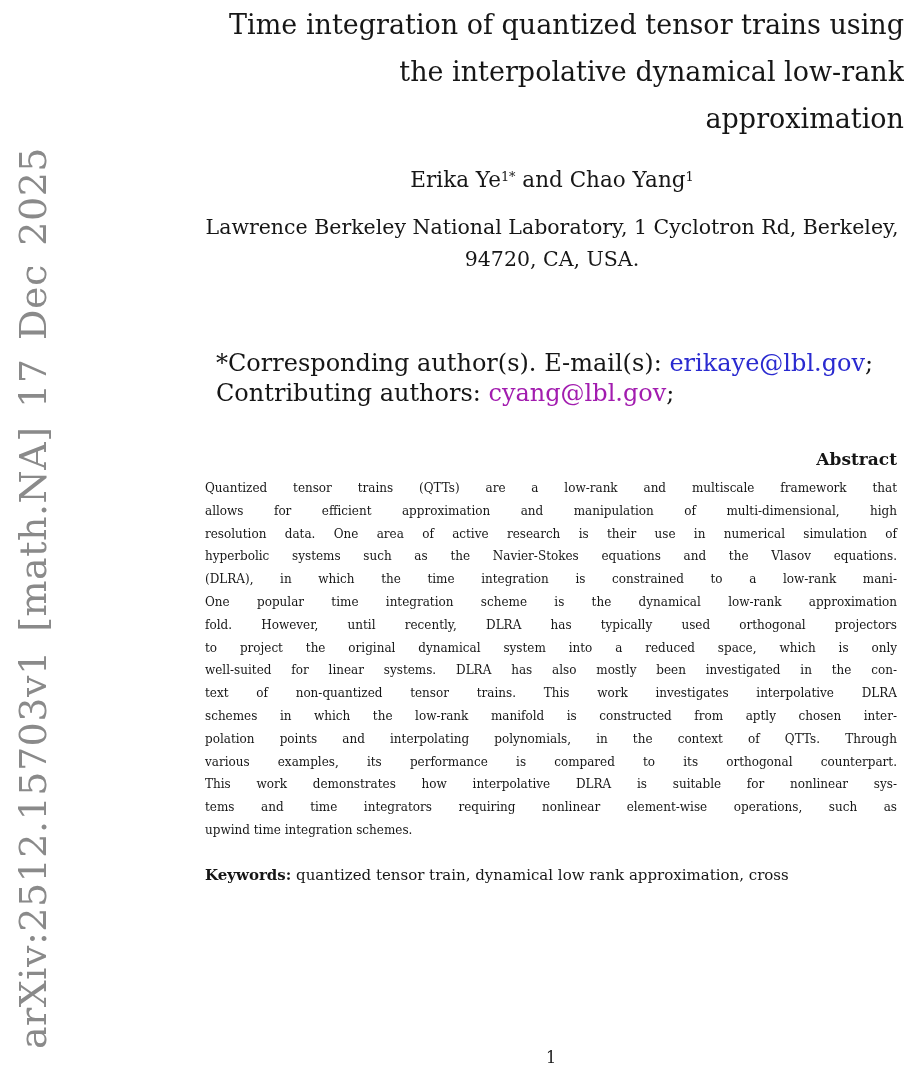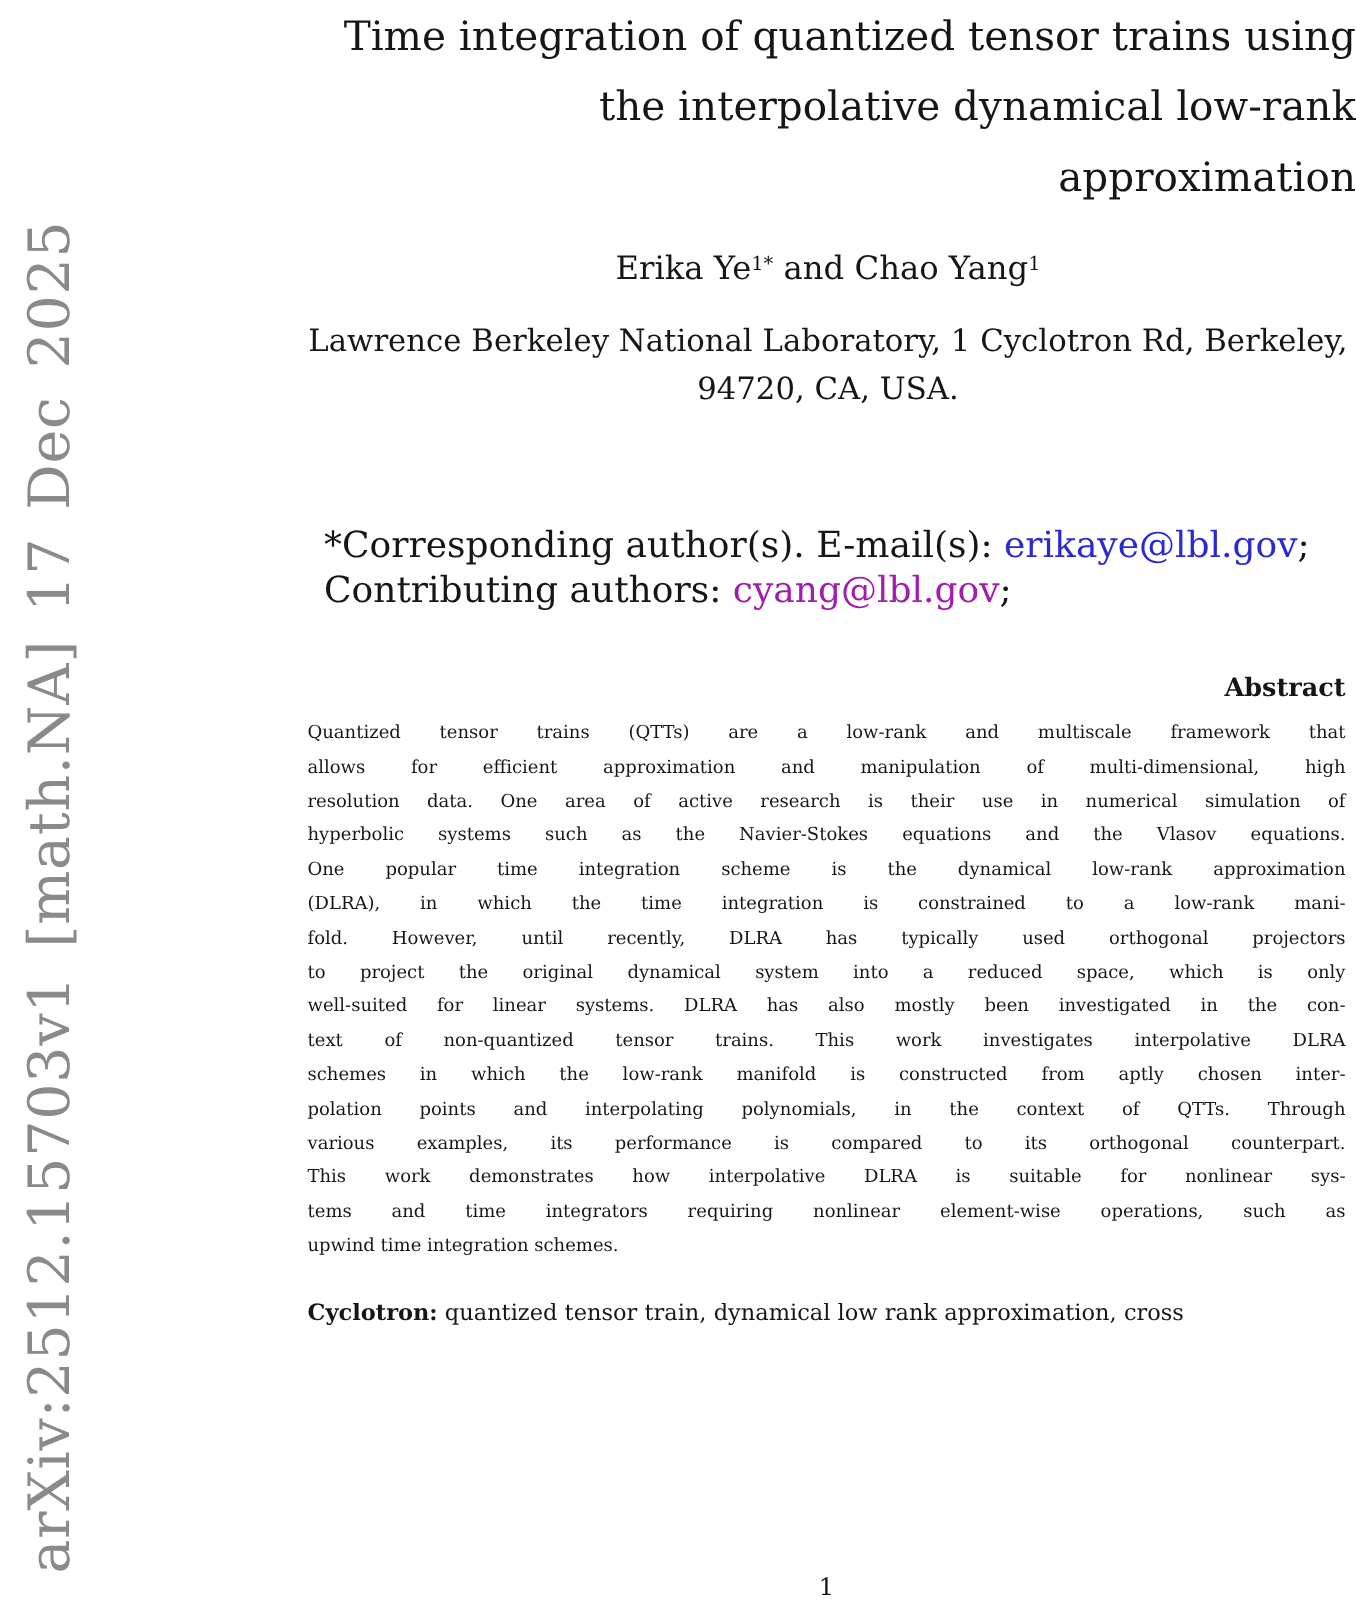--- a/index.html
+++ b/index.html
@@ -83,33 +83,33 @@
     <div><span>Contributing authors: </span><span class="email" style="color: #a21caf;">cyang@lbl.gov</span><span>;</span></div>
   </div>
 
   <div class="abstract-heading">Abstract</div>
 
   <div class="abstract">
     <div class="jline">Quantized tensor trains (QTTs) are a low-rank and multiscale framework that</div>
     <div class="jline">allows for efficient approximation and manipulation of multi-dimensional, high</div>
     <div class="jline">resolution data. One area of active research is their use in numerical simulation of</div>
     <div class="jline">hyperbolic systems such as the Navier-Stokes equations and the Vlasov equations.</div>
+    <div class="jline">(DLRA), in which the time integration is constrained to a low-rank mani-</div>
     <div class="jline">One popular time integration scheme is the dynamical low-rank approximation</div>
-    <div class="jline">(DLRA), in which the time integration is constrained to a low-rank mani-</div>
     <div class="jline">fold. However, until recently, DLRA has typically used orthogonal projectors</div>
     <div class="jline">to project the original dynamical system into a reduced space, which is only</div>
     <div class="jline">well-suited for linear systems. DLRA has also mostly been investigated in the con-</div>
     <div class="jline">text of non-quantized tensor trains. This work investigates interpolative DLRA</div>
     <div class="jline">schemes in which the low-rank manifold is constructed from aptly chosen inter-</div>
     <div class="jline">polation points and interpolating polynomials, in the context of QTTs. Through</div>
     <div class="jline">various examples, its performance is compared to its orthogonal counterpart.</div>
     <div class="jline">This work demonstrates how interpolative DLRA is suitable for nonlinear sys-</div>
     <div class="jline">tems and time integrators requiring nonlinear element-wise operations, such as</div>
     <div class="jline last">upwind time integration schemes.</div>
   </div>
 
   <div class="keywords">
-    <div><span class="kw-label">Cyclotron:</span><span> quantized tensor train, dynamical low rank approximation, cross</span></div>
+    <div><span class="kw-label">Keywords:</span><span> quantized tensor train, dynamical low rank approximation, cross</span></div>
   </div>
 
   <div class="pagenum">1</div>
 
 </div>
 
 </body></html>

